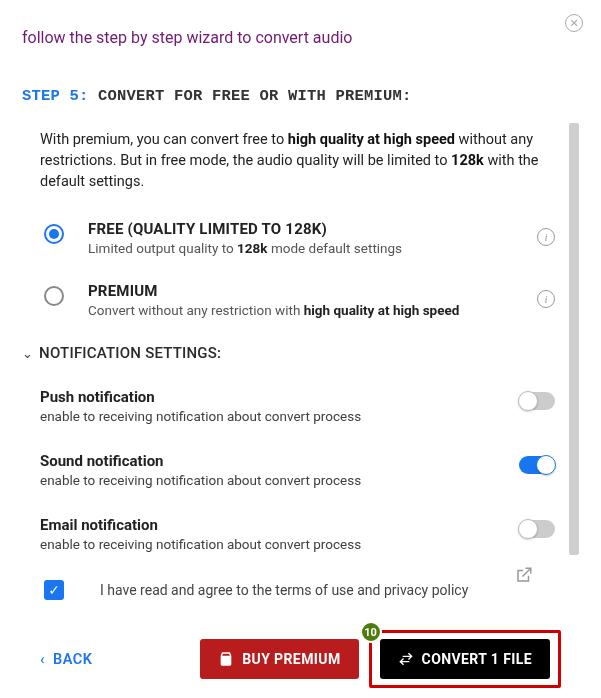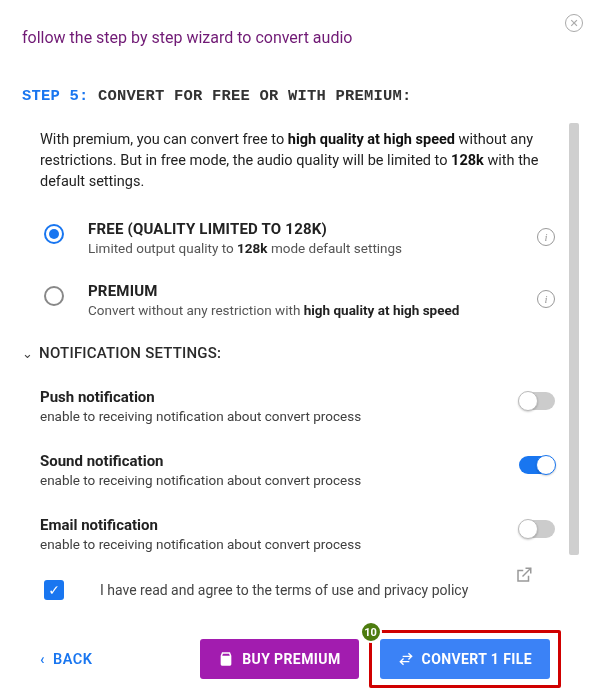--- a/index.html
+++ b/index.html
@@ -184,22 +184,22 @@
   .spacer { flex: 1; }
   .btn {
     display: inline-flex; align-items: center; gap: 8px;
     padding: 12px 18px;
     color: #fff; font-weight: 700; font-size: 14px;
     letter-spacing: 0.4px;
     border-radius: 3px;
     cursor: pointer;
     white-space: nowrap;
   }
-  .btn-premium { background: #a21caf; margin-right: 10px; }
-  .btn-convert { background: #3b82f6; }
+  .btn-premium { background: #b91c1c; margin-right: 10px; }
+  .btn-convert { background: #000000; }
   .convert-wrap {
     border: 3px solid #d00000;
     padding: 6px 8px;
     position: relative;
     border-radius: 2px;
   }
   .badge-10 {
     position: absolute;
     top: -12px; left: -12px;
     width: 22px; height: 22px;

